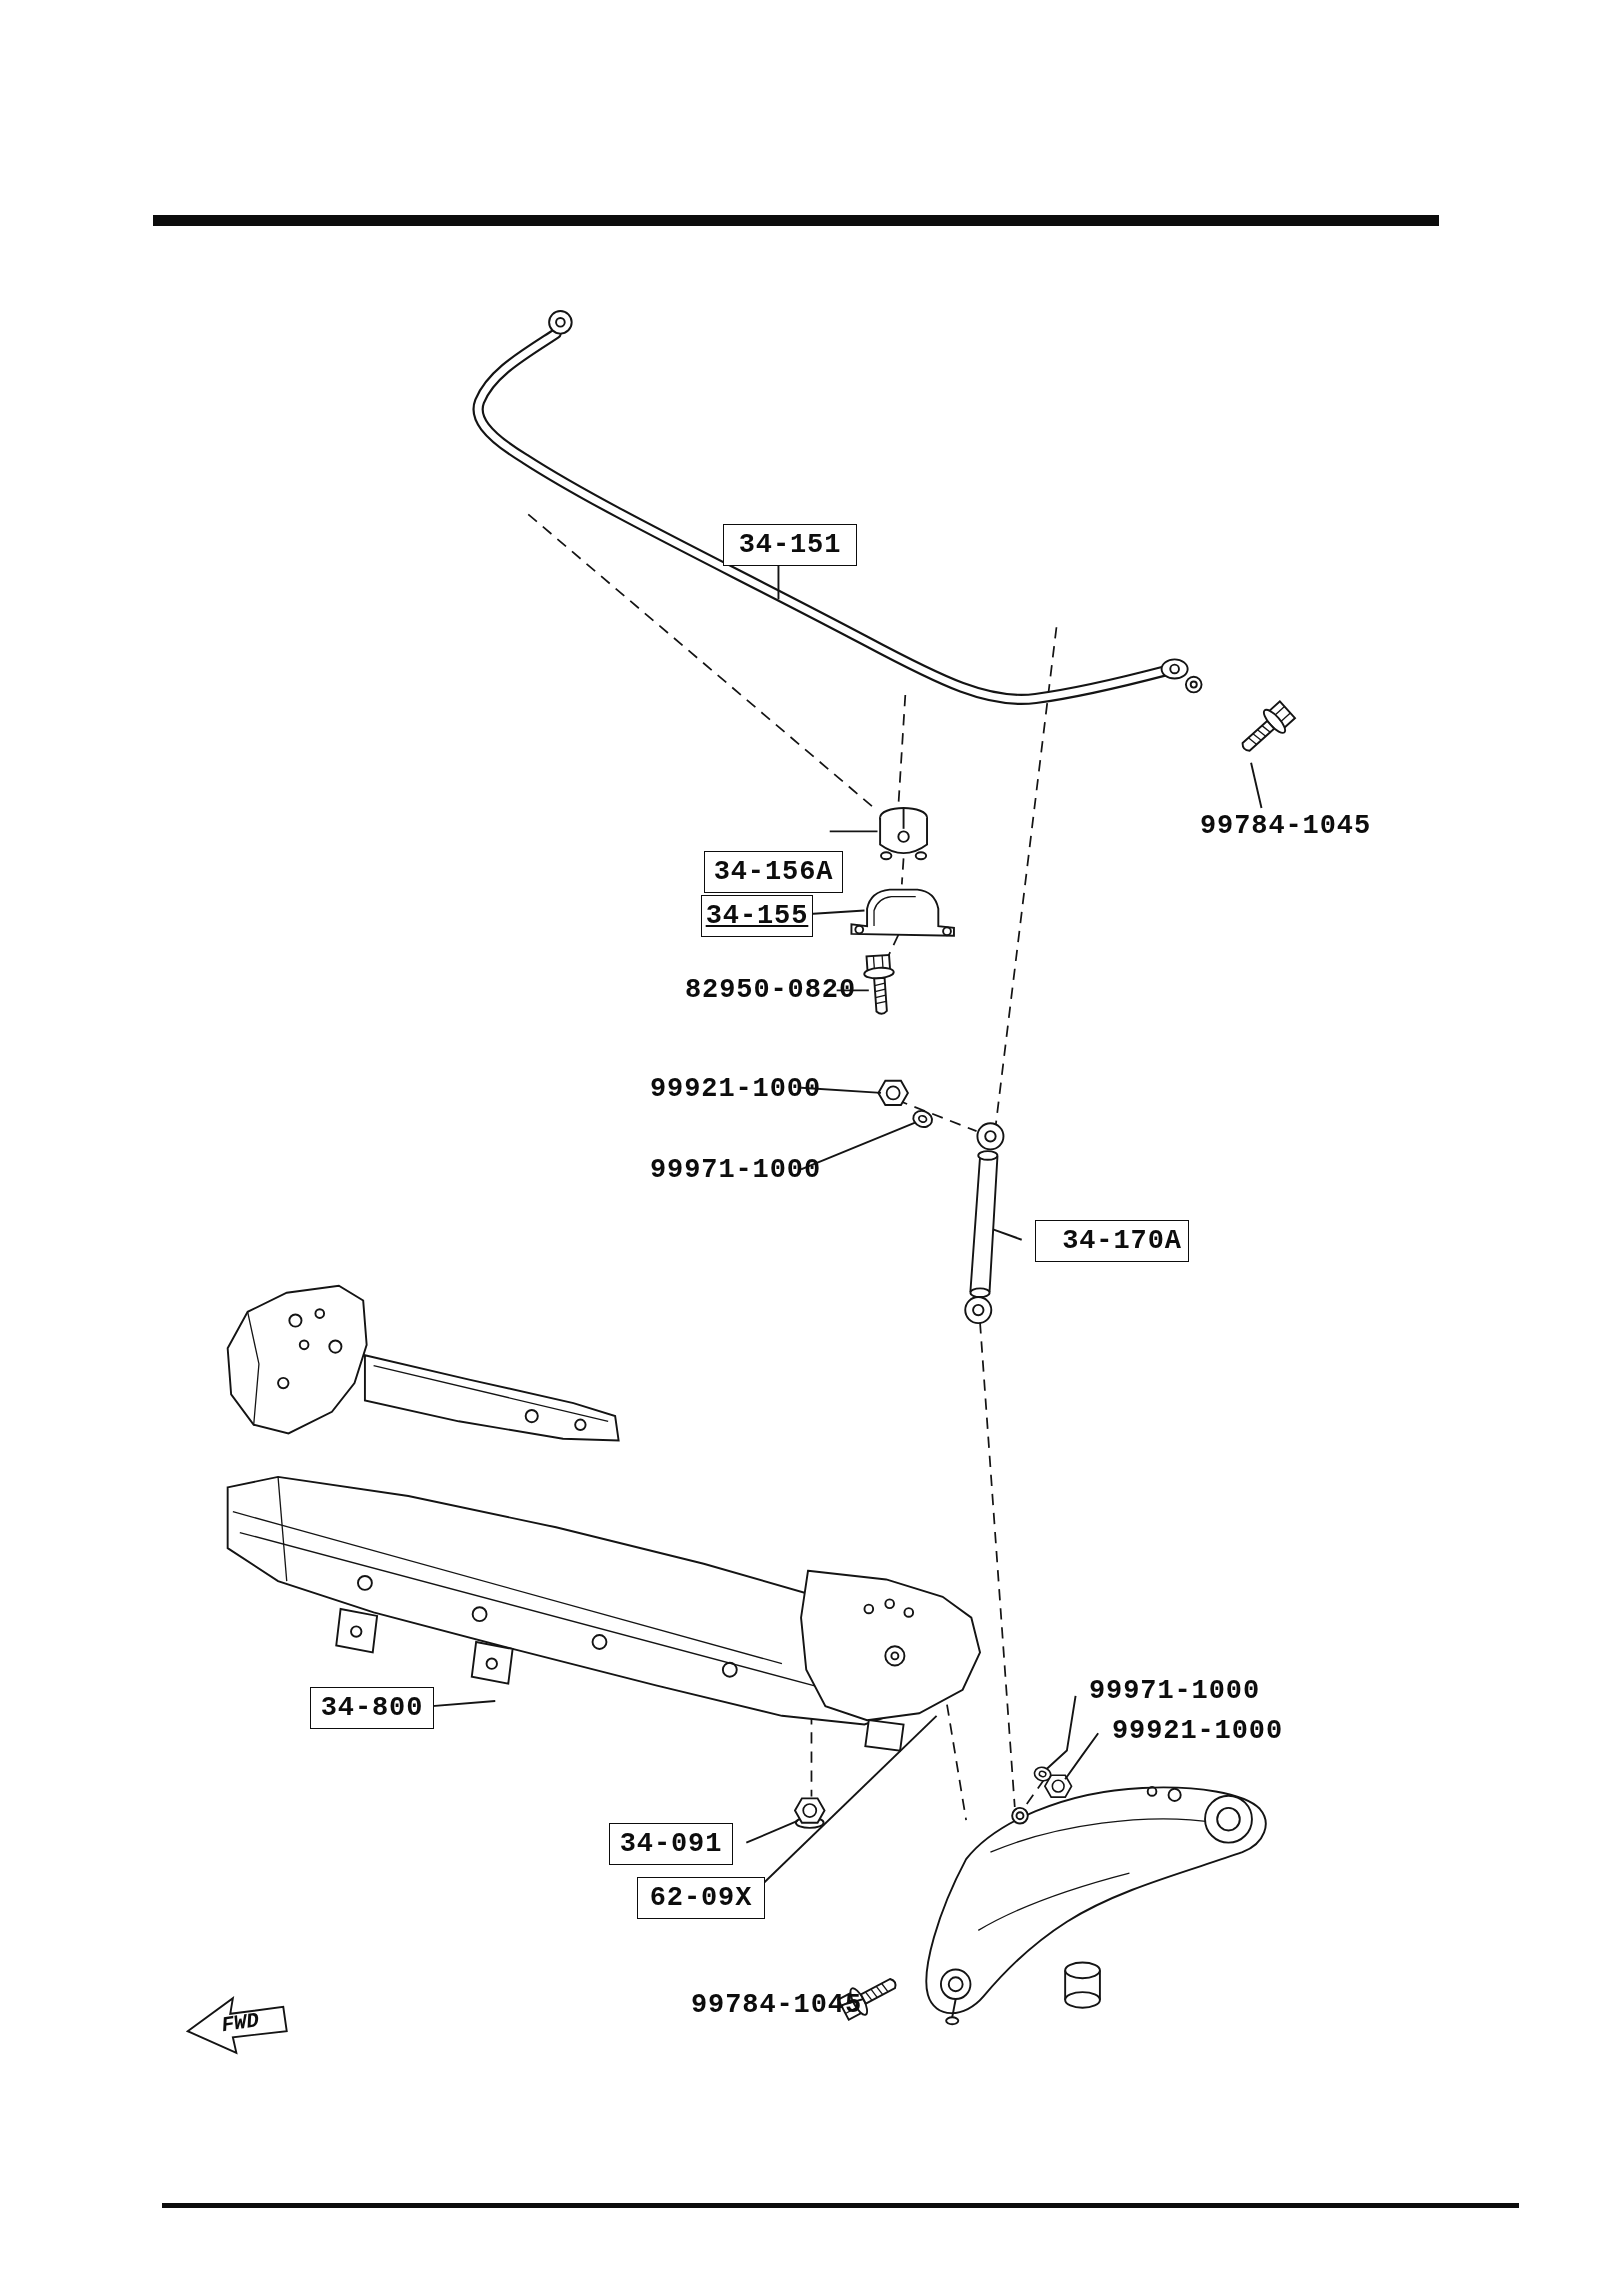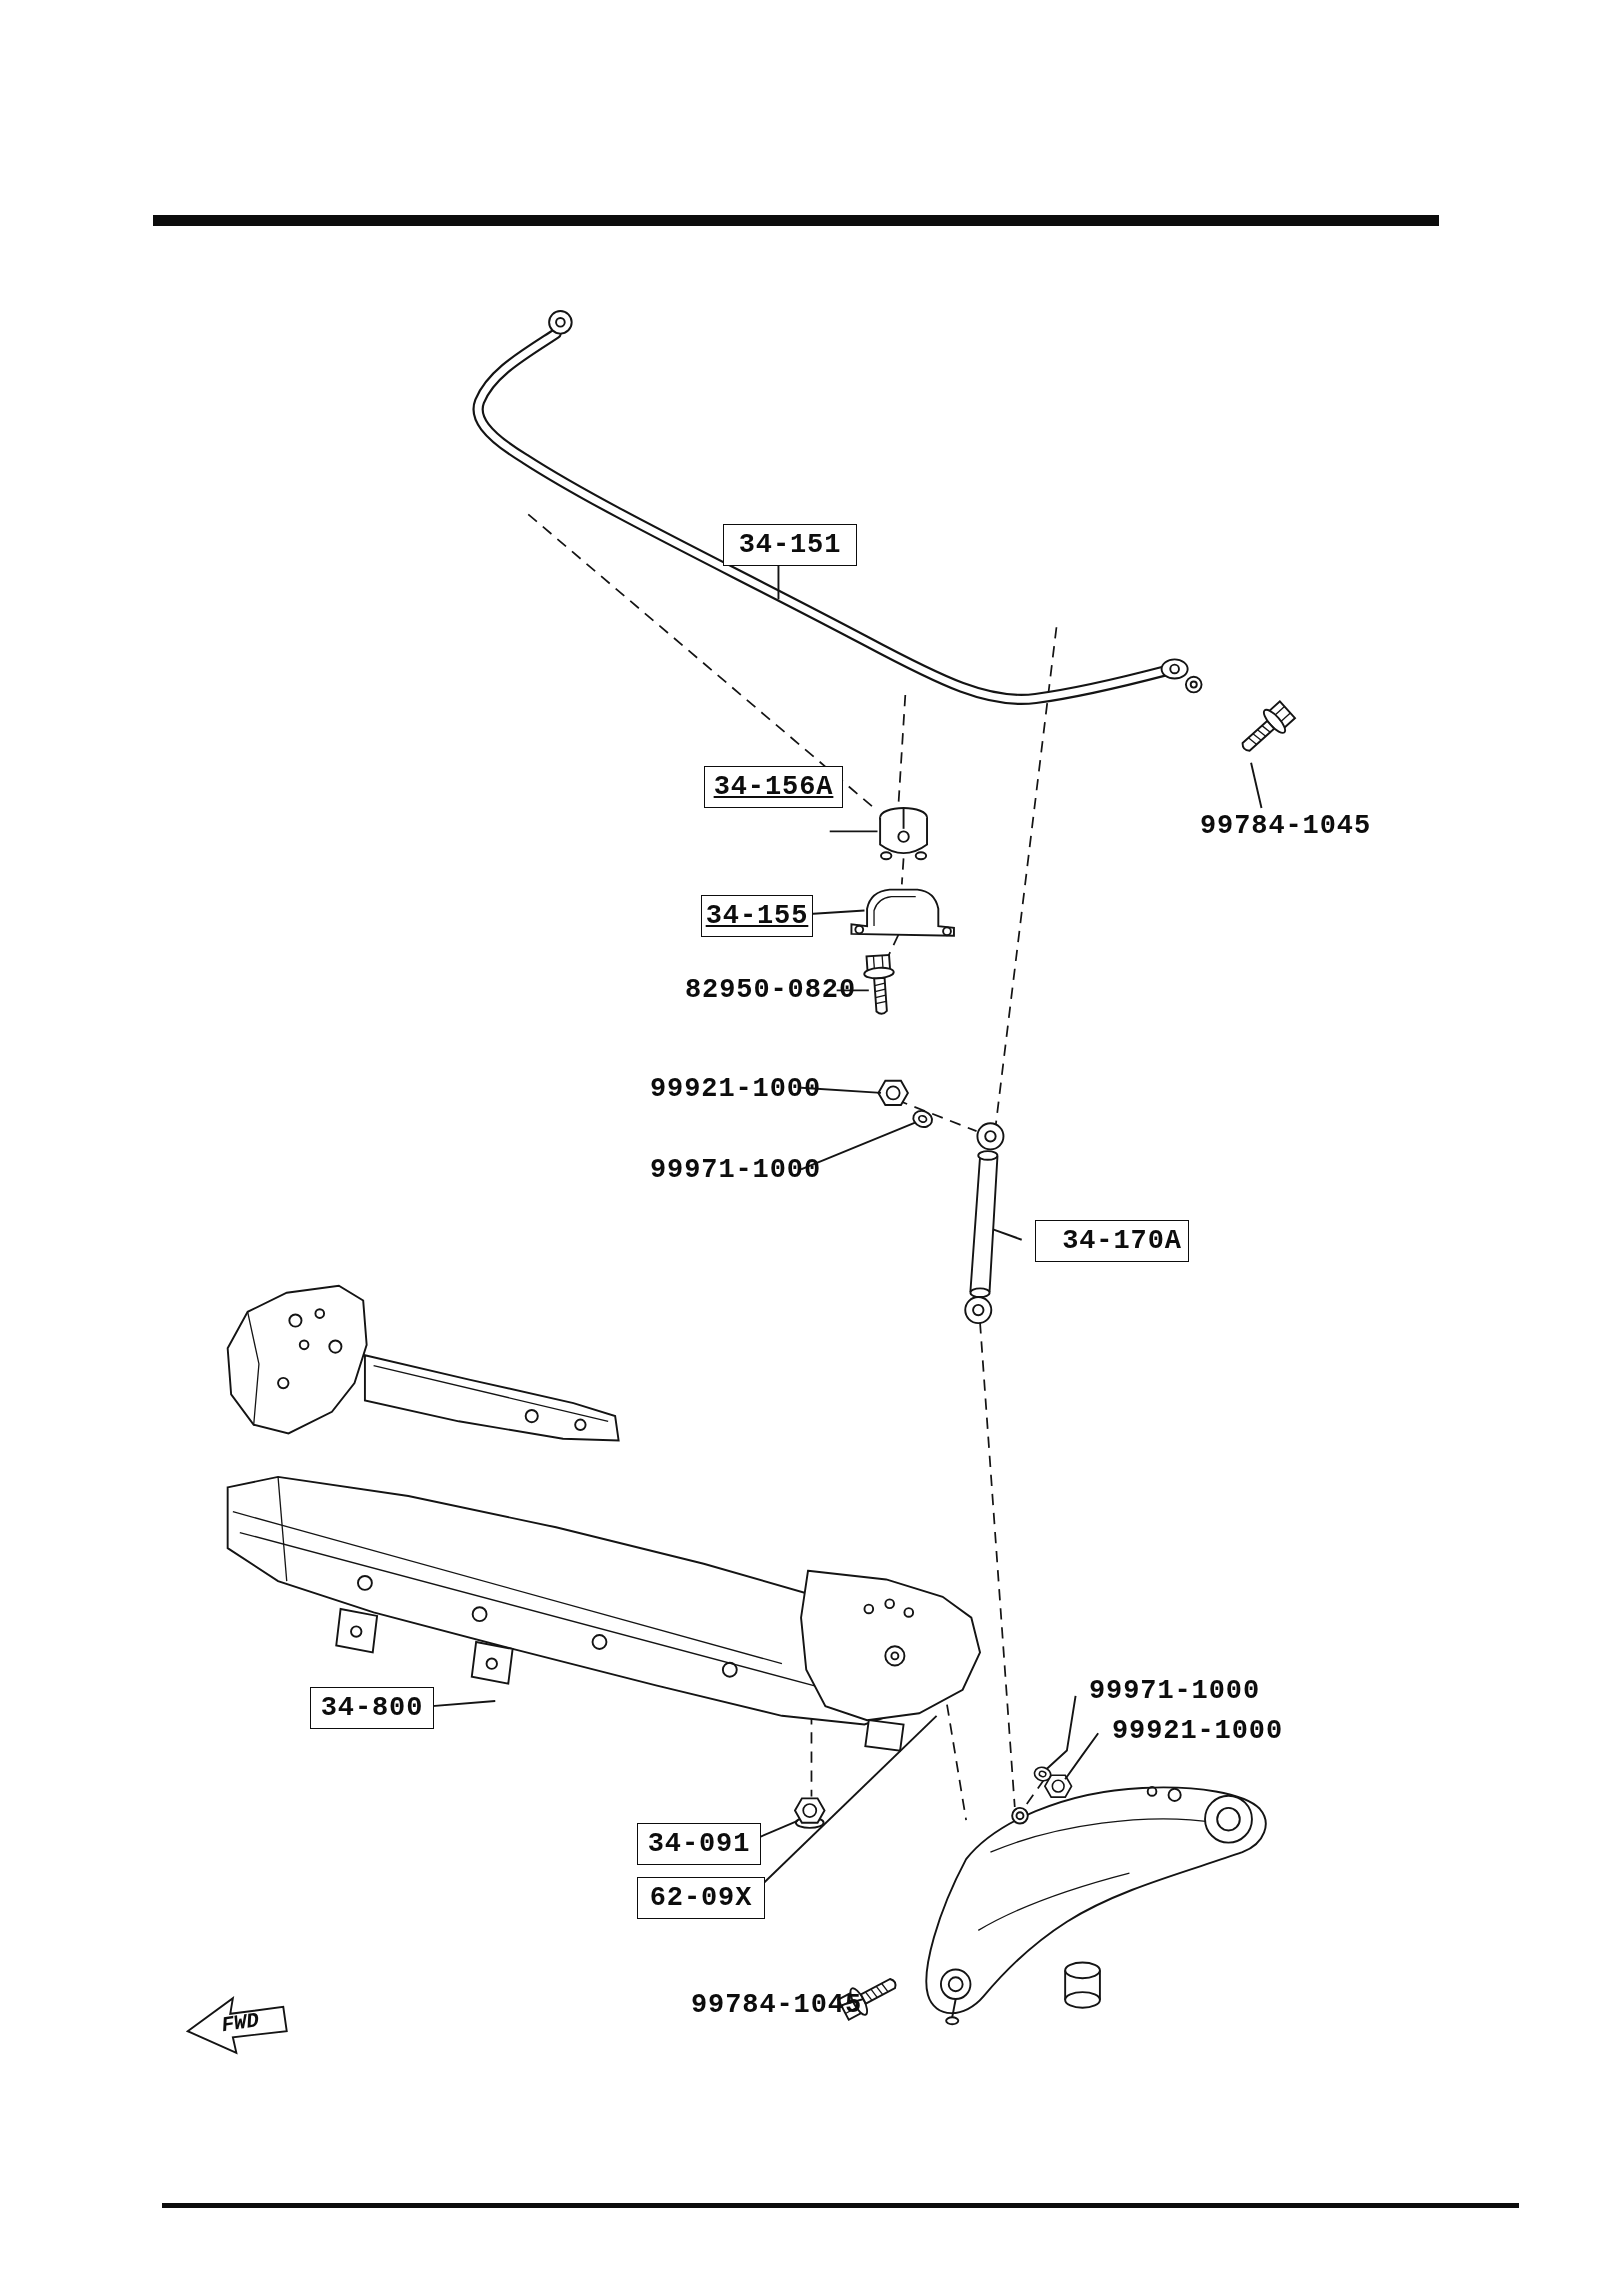--- a/index.html
+++ b/index.html
@@ -202,25 +202,25 @@
       <line class="leader" x1="969" y1="2308" x2="994" y2="2301"></line>
     </g>
 
     <g>
       <polygon class="fillw" points="216,2338 268,2300 265,2318 326,2310 330,2338 268,2345 272,2363"></polygon>
       <text class="fwd-text" x="256" y="2338" transform="rotate(-8 256 2338)">FWD</text>
     </g>
   </svg>
 
   <div class="plabel boxed" style="left:711px;top:524px;width:132px;height:40px;">34-151</div>
-  <div class="plabel boxed" style="left:692px;top:766px;width:137px;height:40px;text-decoration:underline;">34-156A</div>
+  <div class="plabel boxed" style="left:692px;top:851px;width:137px;height:40px;">34-156A</div>
   <div class="plabel boxed" style="left:689px;top:895px;width:110px;height:40px;text-decoration:underline;">34-155</div>
   <div class="plabel boxed" style="left:1023px;top:1220px;width:132px;height:40px;padding-left:20px;">34-170A</div>
   <div class="plabel boxed" style="left:298px;top:1687px;width:122px;height:40px;">34-800</div>
-  <div class="plabel boxed" style="left:625px;top:1823px;width:122px;height:40px;">34-091</div>
+  <div class="plabel boxed" style="left:597px;top:1823px;width:122px;height:40px;">34-091</div>
   <div class="plabel boxed" style="left:625px;top:1877px;width:126px;height:40px;">62-09X</div>
 
   <div class="plabel" style="left:1188px;top:813px;">99784-1045</div>
   <div class="plabel" style="left:673px;top:977px;">82950-0820</div>
   <div class="plabel" style="left:638px;top:1076px;">99921-1000</div>
   <div class="plabel" style="left:638px;top:1157px;">99971-1000</div>
   <div class="plabel" style="left:1077px;top:1678px;">99971-1000</div>
   <div class="plabel" style="left:1100px;top:1718px;">99921-1000</div>
   <div class="plabel" style="left:679px;top:1992px;">99784-1045</div>
 

